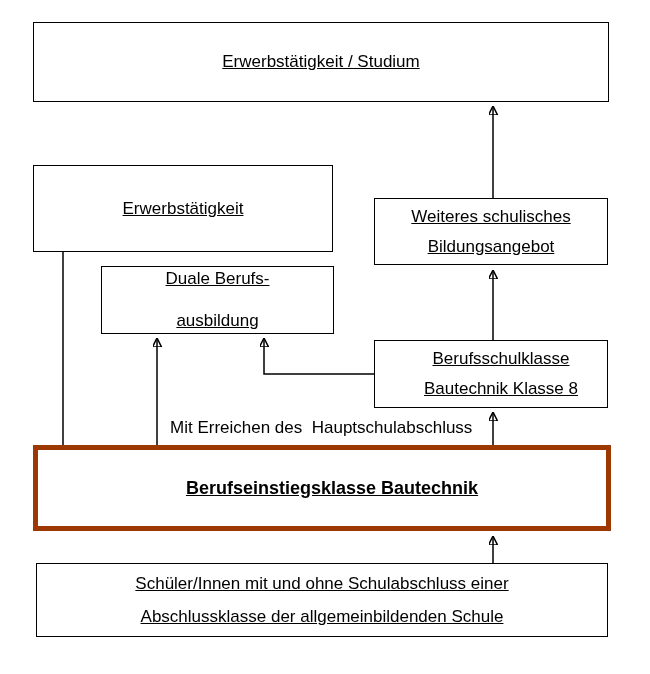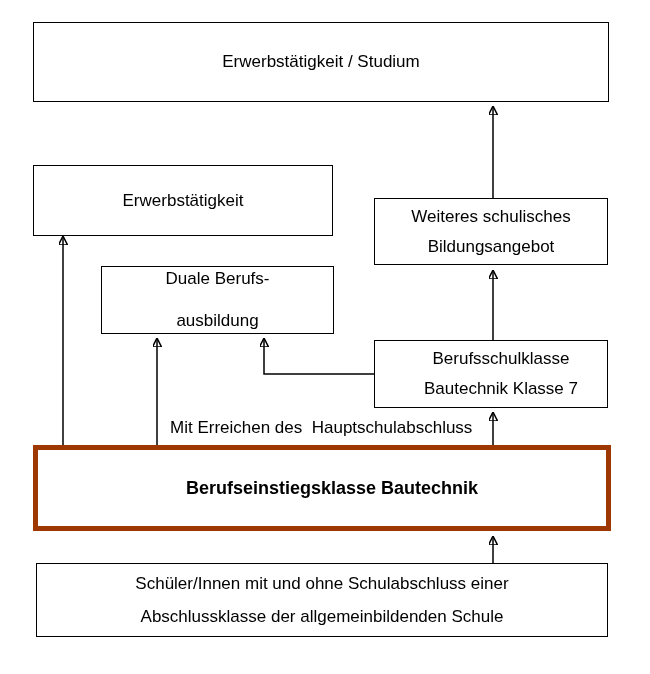--- a/index.html
+++ b/index.html
@@ -4,24 +4,24 @@
 <style>
   html, body { margin:0; padding:0; background:#ffffff; }
   .stage {
     position:relative; width:650px; height:674px; background:#ffffff;
     font-family:"Liberation Sans", sans-serif; color:#000; overflow:hidden;
   }
   .box {
     position:absolute; box-sizing:border-box; background:#ffffff;
     border:1.5px solid #000;
     display:flex; flex-direction:column; align-items:center; justify-content:center;
-    text-align:right; font-size:17px; line-height:30px;
+    text-align:right; font-size:17px; line-height:30px;text-decoration:underline;
   }
   .box-top        { left:33px;  top:22px;  width:576px; height:80px; }
-  .box-erwerb     { left:33px;  top:165px; width:300px; height:71px; }
+  .box-erwerb     { left:33px;  top:165px; width:300px; height:87px; }
   .box-duale      { left:101px; top:266px; width:233px; height:68px;gap:12px; }
   .box-weiteres   { left:374px; top:198px; width:234px; height:67px; }
   .box-berufsschul{ left:374px; top:340px; width:234px; height:68px;padding-left:20px; }
   .box-highlight  {
     left:33px; top:445px; width:578px; height:86px;
     border:5px solid #9C3800; font-weight:bold; font-size:18px;
   }
   .box-bottom     { left:36px;  top:563px; width:572px; height:74px; line-height:33px; }
   .annotation {
     position:absolute; left:170px; top:420px; font-size:17px;
@@ -77,21 +77,21 @@
     <div>ausbildung</div>
   </div>
 
   <div class="box box-weiteres">
     <div>Weiteres schulisches</div>
     <div>Bildungsangebot</div>
   </div>
 
   <div class="box box-berufsschul">
     <div>Berufsschulklasse</div>
-    <div>Bautechnik Klasse 7</div>
+    <div>Bautechnik Klasse 8</div>
   </div>
 
   <div class="annotation">Mit Erreichen des  Hauptschulabschluss</div>
 
   <div class="box box-highlight" style="border-color: rgb(156, 56, 0); padding-left: 20px;">
     <div>Berufseinstiegsklasse Bautechnik</div>
   </div>
 
   <div class="box box-bottom">
     <div>Schüler/Innen mit und ohne Schulabschluss einer</div>

